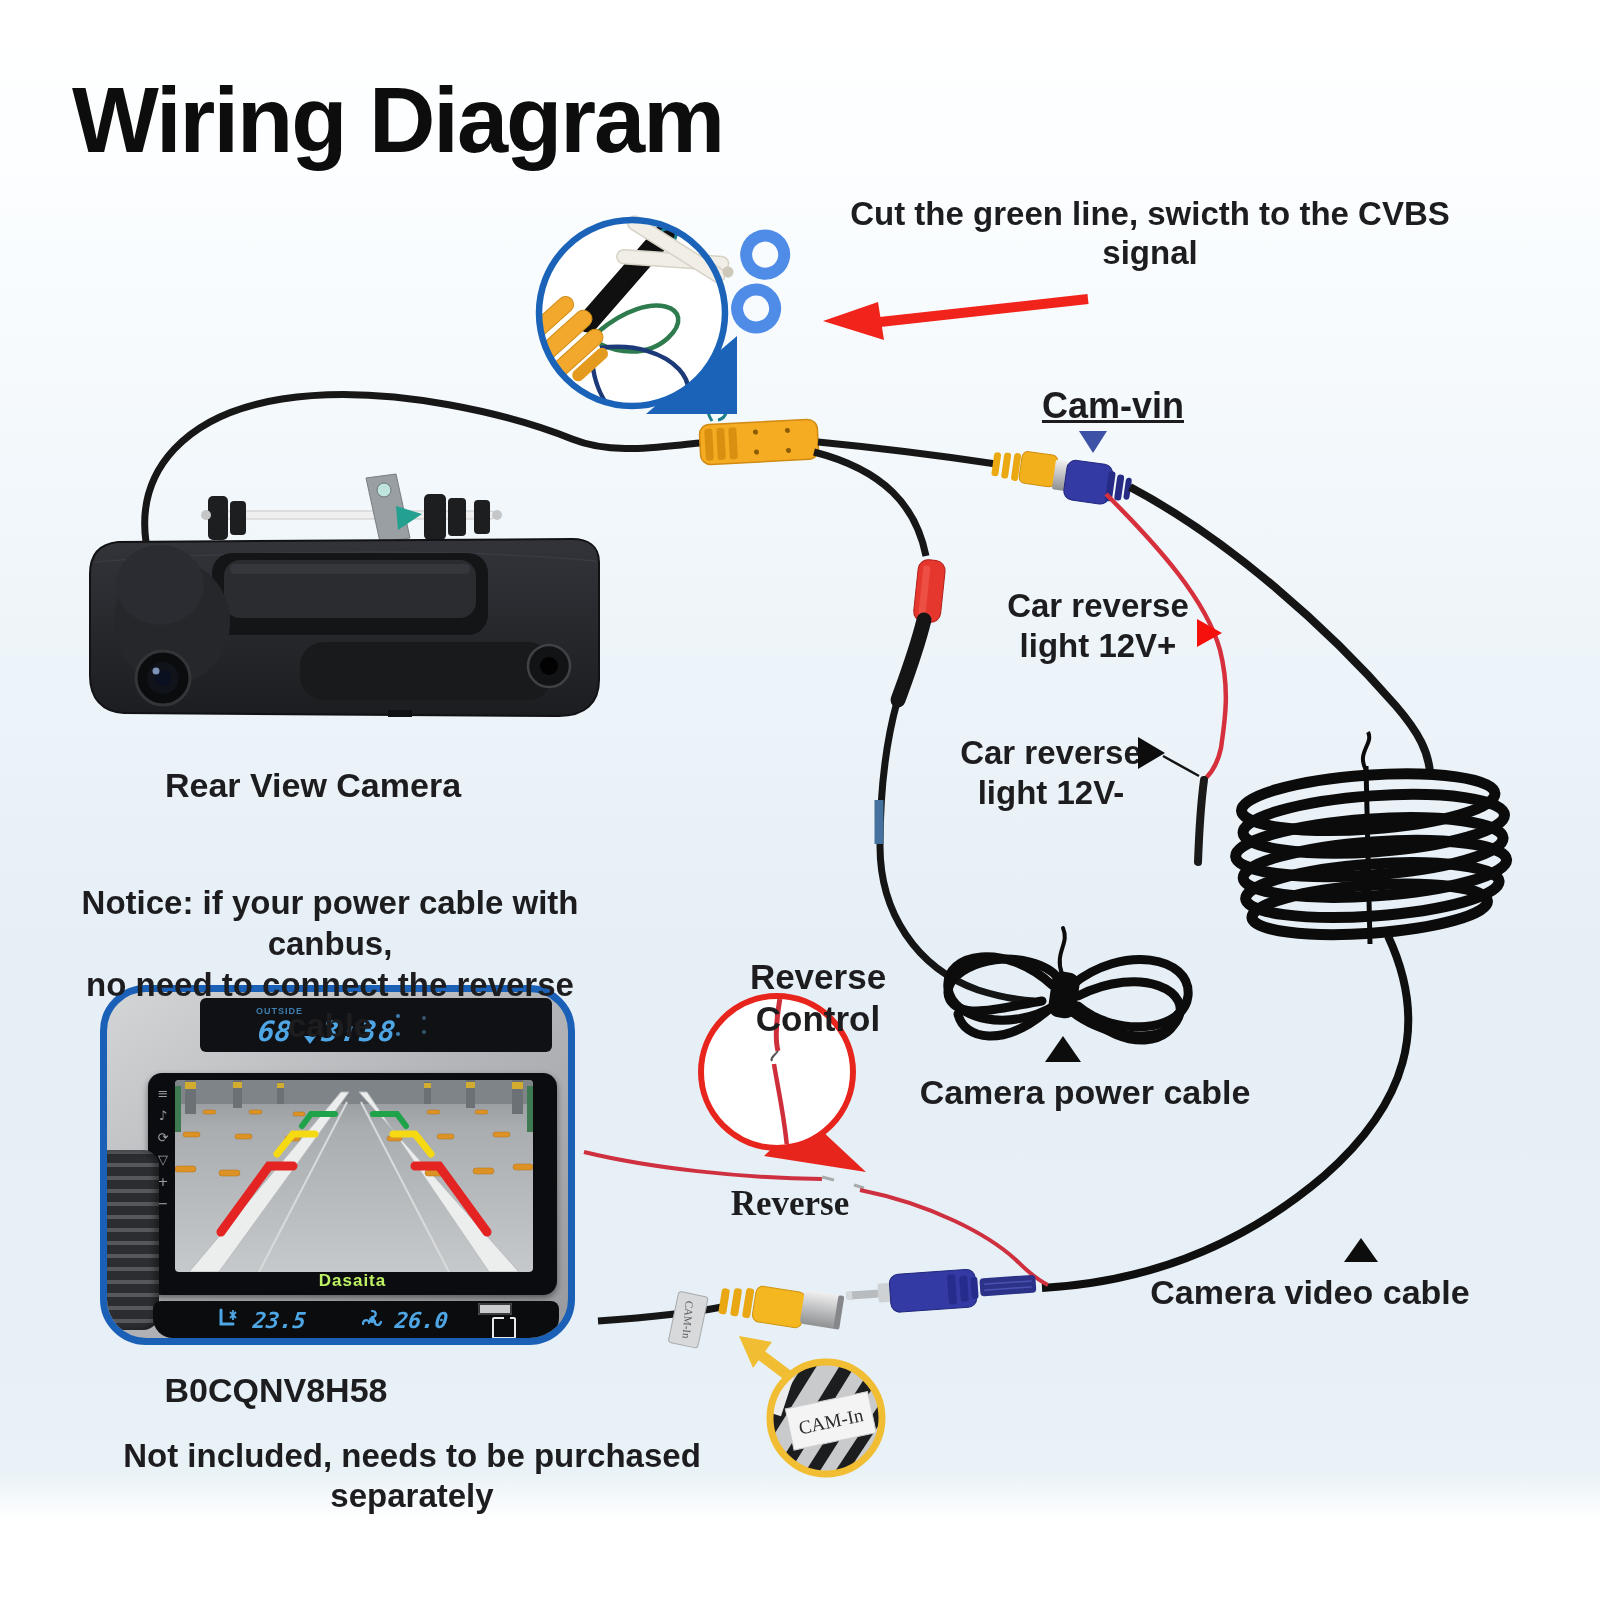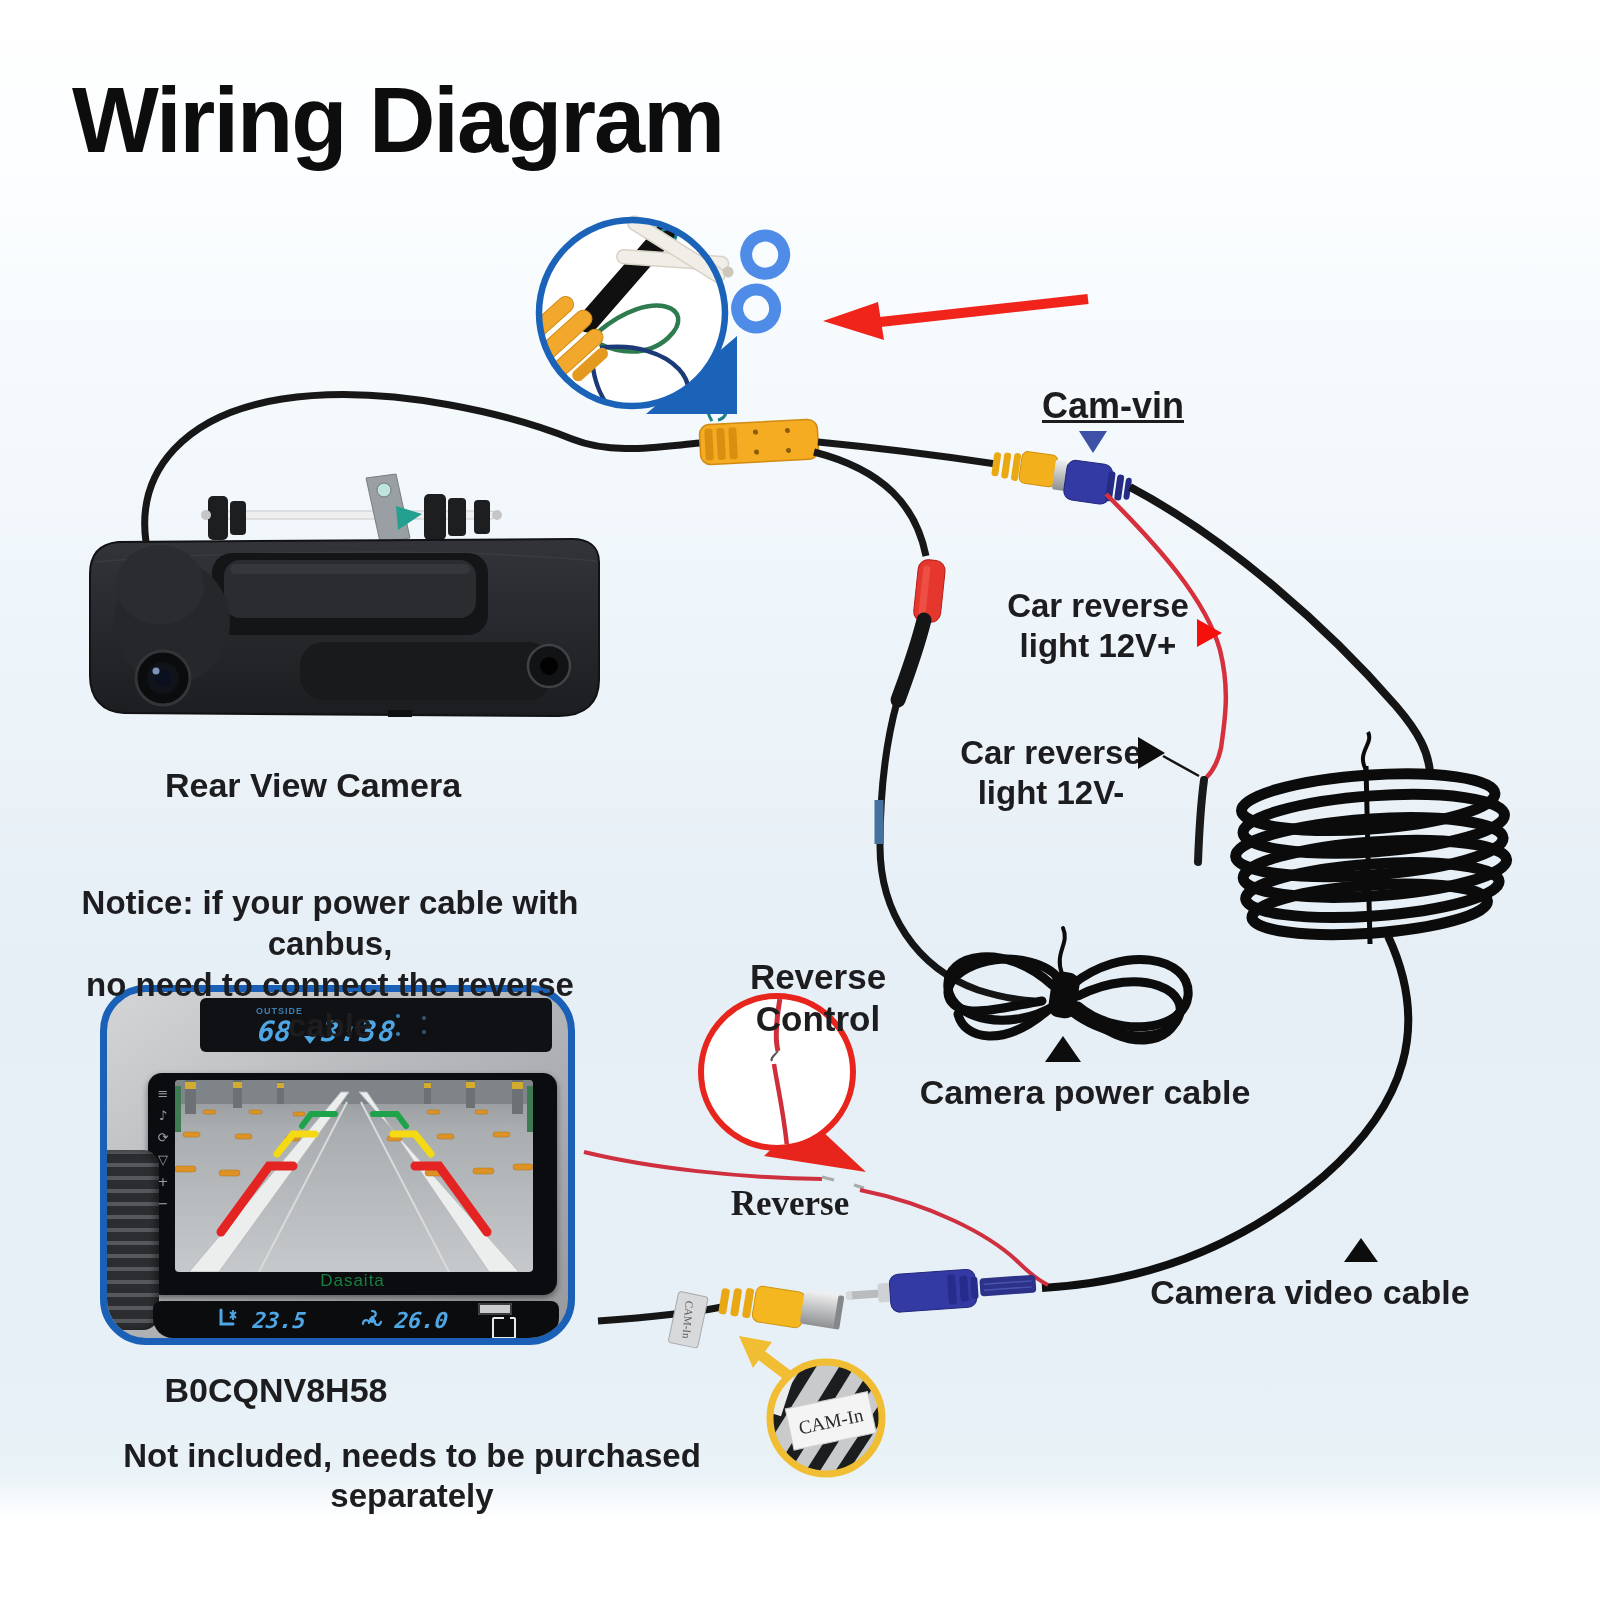--- a/index.html
+++ b/index.html
@@ -38,21 +38,21 @@
   .hu-digital{font-family:"DejaVu Sans Mono",monospace;font-style:italic;font-weight:bold;color:#4fa6e4;transform:skewX(-6deg);}
   .hu-temp{position:absolute;left:58px;top:17px;font-size:28px;}
   .hu-arrow{position:absolute;left:104px;top:38px;width:0;height:0;border-left:6px solid transparent;border-right:6px solid transparent;border-top:8px solid #4fa6e4;}
   .hu-time{position:absolute;left:122px;top:17px;font-size:28px;letter-spacing:2px;}
   .hu-dots{position:absolute;left:196px;top:16px;width:4px;height:4px;background:#3e7fb0;border-radius:50%;
     box-shadow:0 18px 0 #3e7fb0, 26px 2px 0 #35576e, 26px 16px 0 #35576e;}
   .hu-bezel{position:absolute;left:41px;top:81px;width:409px;height:222px;background:#0b0c10;border-radius:14px;box-shadow:0 3px 6px rgba(0,0,0,.45);}
   .hu-sidebar{position:absolute;left:4px;top:14px;width:22px;display:flex;flex-direction:column;gap:9px;align-items:center;
     color:#9aa0a6;font-size:13px;line-height:13px;font-family:"DejaVu Sans",sans-serif;}
   .hu-screen{position:absolute;left:27px;top:7px;width:358px;height:192px;border-radius:4px;overflow:hidden;}
-  .hu-brand{position:absolute;left:0;right:0;bottom:4px;text-align:center;font-size:17px;letter-spacing:1px;color:#15803d;font-weight:400;}
+  .hu-brand{position:absolute;left:0;right:0;bottom:4px;text-align:center;font-size:17px;letter-spacing:1px;color:#bef264;font-weight:700;}
   .hu-vent{position:absolute;left:-8px;top:158px;width:60px;height:180px;border-radius:8px 16px 16px 8px;
     background:repeating-linear-gradient(180deg,#55585c 0px,#55585c 4px,#2b2d30 4px,#2b2d30 13px);box-shadow:inset -4px 0 6px rgba(0,0,0,.4);}
   .hu-climate{position:absolute;left:46px;top:309px;width:406px;height:37px;background:#0b0c0e;border-radius:8px 8px 20px 20px;}
   .hu-cl-num{position:absolute;top:7px;font-family:"DejaVu Sans Mono",monospace;font-style:italic;font-weight:bold;font-size:22px;color:#4fa6e4;transform:skewX(-6deg);}
   .hu-nav-chip{position:absolute;left:325px;top:2px;width:34px;height:12px;background:#c9cbcd;border-radius:2px;
     box-shadow:inset 0 0 0 2px #3a3c3e;}
   .hu-square{position:absolute;left:339px;top:16px;width:20px;height:18px;border:2px solid #e8eaec;border-radius:2px;}
   .hu-square:after{content:"";position:absolute;left:10px;top:-2px;width:6px;height:5px;background:#0b0c0e;}
 </style>
 </head>
@@ -357,20 +357,21 @@
       </svg>
       <span class="hu-cl-num" style="left:242px">26.0</span>
       <span class="hu-nav-chip"></span>
       <span class="hu-square"></span>
     </div>
   </div>
 
   <div class="title">Wiring Diagram</div>
 
   <div class="lbl cutnote">
+    <div>Cut the green line, swicth to the CVBS signal</div>
   </div>
 
   <div class="lbl camvin">Cam-vin</div>
   <span class="tri tri-camvin"></span>
 
   <div class="lbl rvc">Rear View Camera</div>
 
   <div class="lbl pos12">
     <div>Car reverse</div>
     <div>light 12V+</div>

